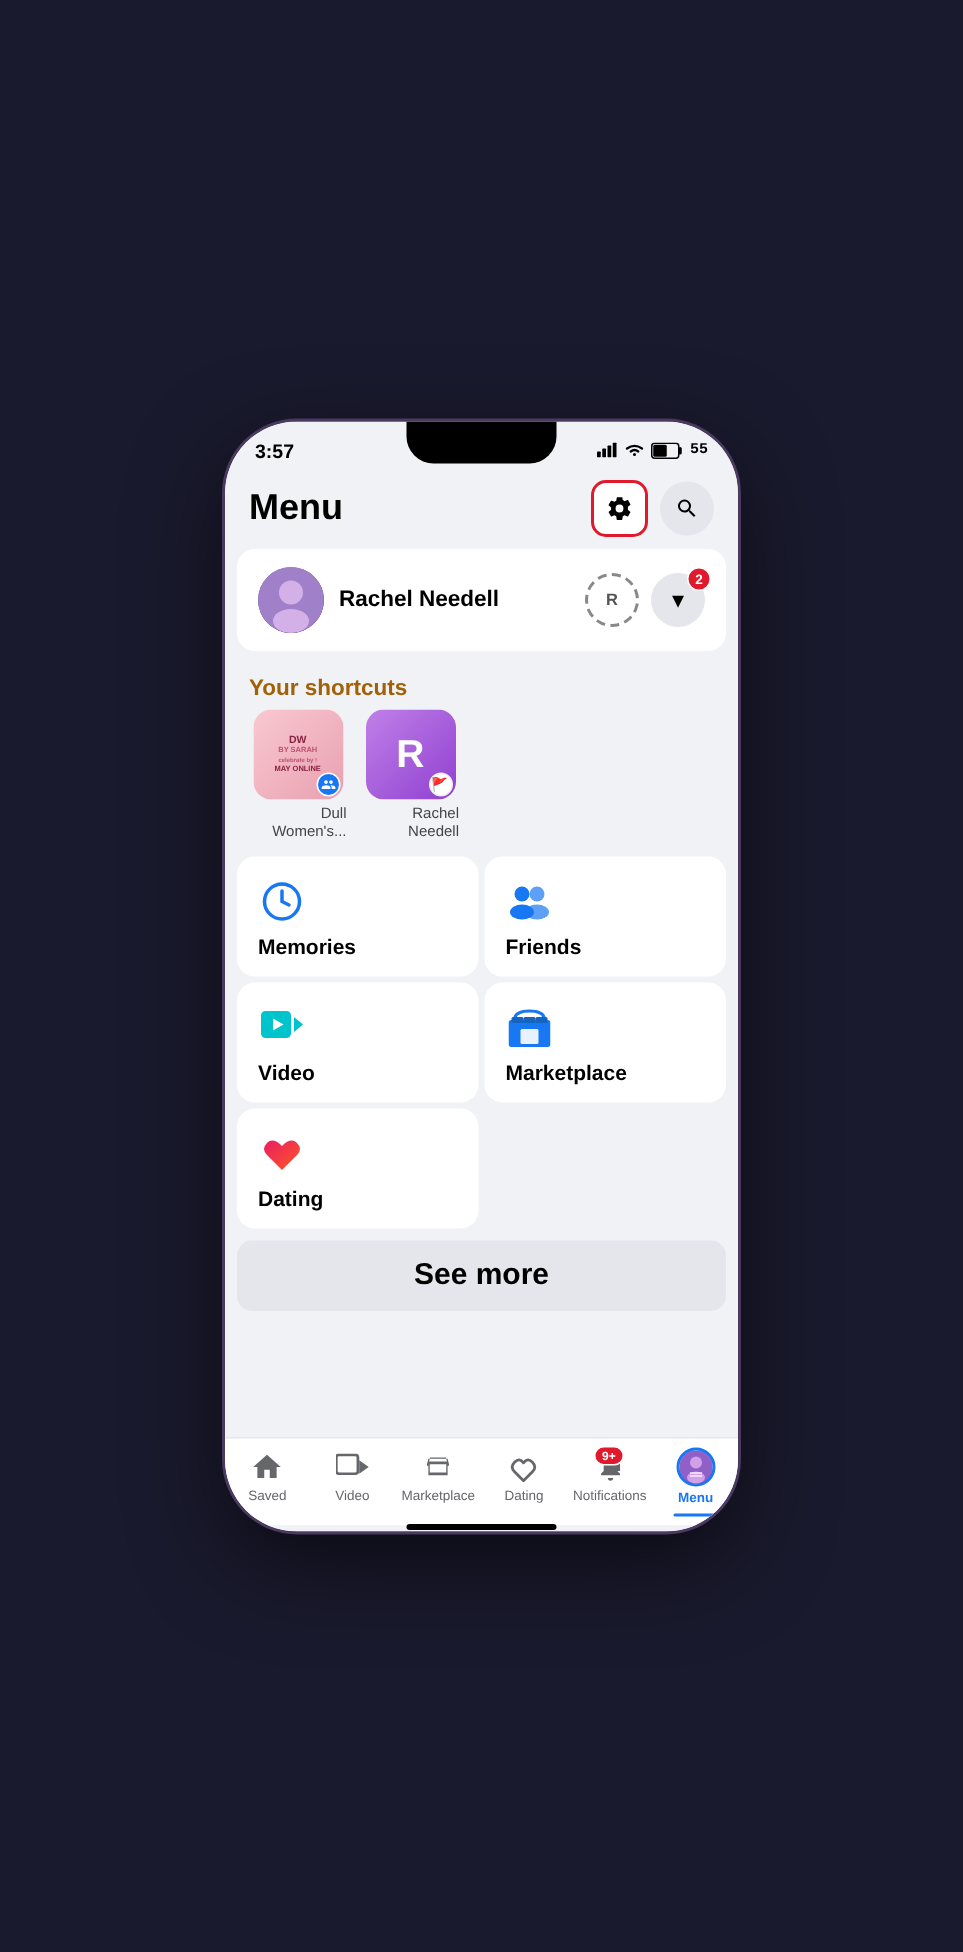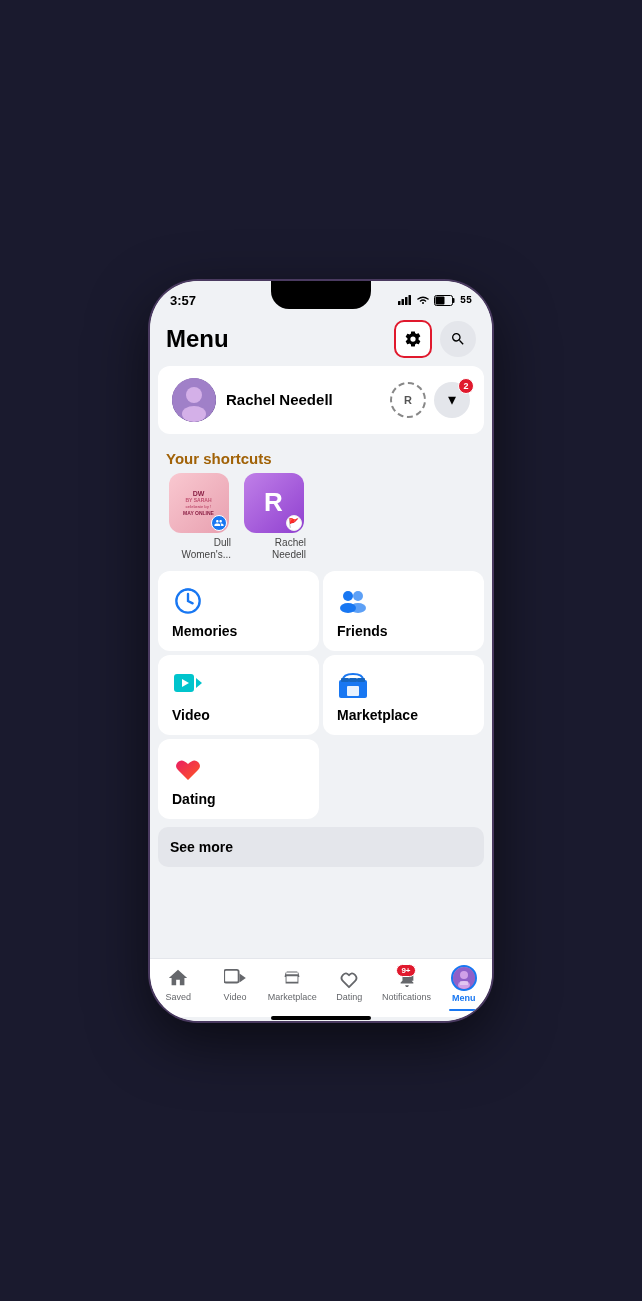--- a/index.html
+++ b/index.html
@@ -339,22 +339,22 @@
       font-weight: 700;
       color: #000;
     }
 
     
     .see-more-btn {
       background: #e4e6eb;
       margin: 0 8px 8px;
       border-radius: 10px;
       padding: 12px;
-      text-align: left;
-      font-size: 14px;
+      text-align: center;
+      font-size: 20px;
       font-weight: 600;
       color: #000;
       cursor: pointer;
     }
 
     
     .bottom-nav {
       background: #fff;
       border-top: 1px solid #e4e6eb;
       display: flex;

